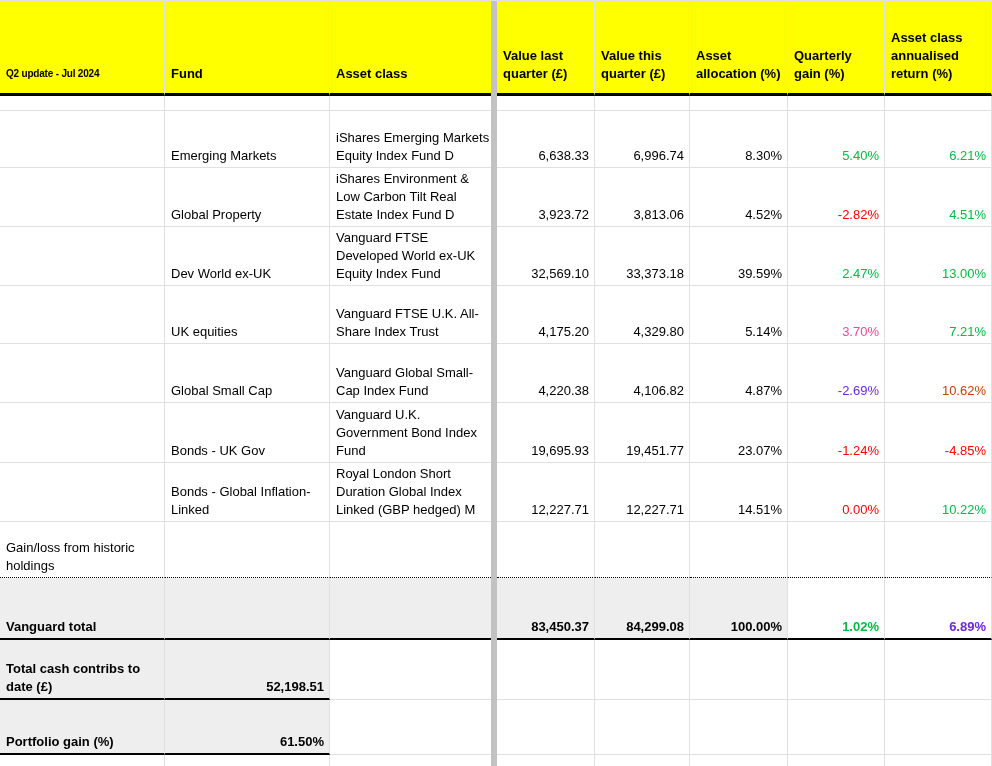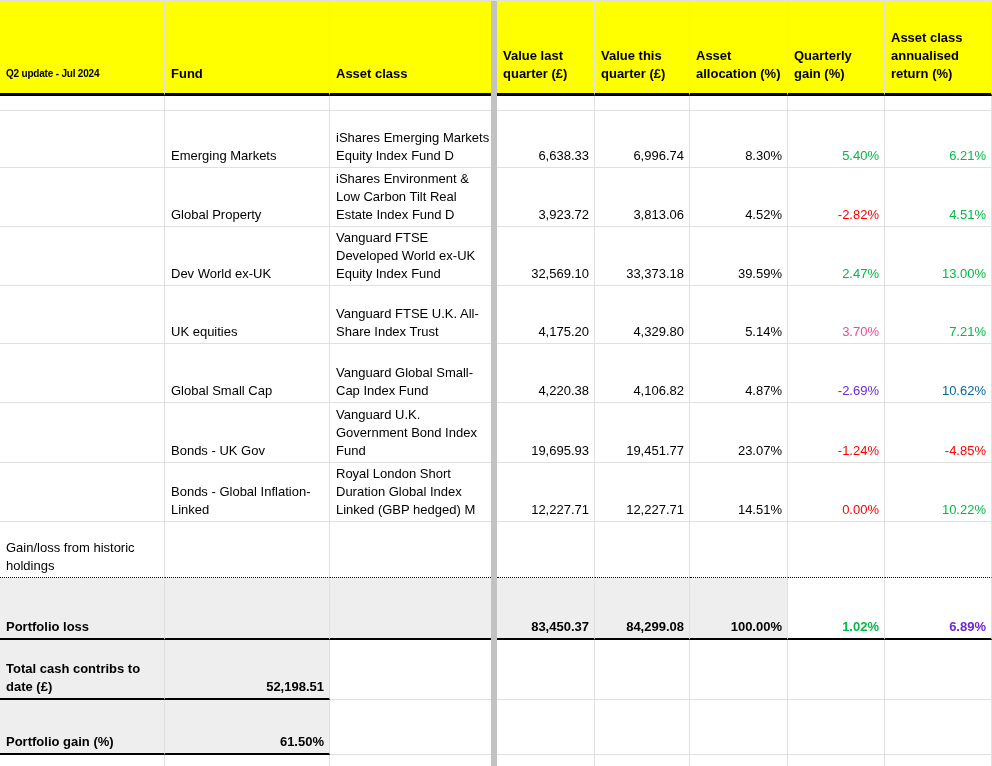--- a/index.html
+++ b/index.html
@@ -92,21 +92,21 @@
       <div class="cell num">5.14%</div>
       <div class="cell num" style="color: #ec4899;">3.70%</div>
       <div class="cell num" style="color: rgb(0, 187, 69);">7.21%</div>
       <div class="cell"></div>
       <div class="cell">Global Small Cap</div>
       <div class="cell">Vanguard Global Small-Cap Index Fund</div>
       <div class="cell num">4,220.38</div>
       <div class="cell num">4,106.82</div>
       <div class="cell num">4.87%</div>
       <div class="cell num" style="color: #6d28d9;">-2.69%</div>
-      <div class="cell num" style="color: #0369a1;">10.62%</div>
+      <div class="cell num" style="color: #c2410c;">10.62%</div>
       <div class="cell"></div>
       <div class="cell">Bonds - UK Gov</div>
       <div class="cell">Vanguard U.K. Government Bond Index Fund</div>
       <div class="cell num">19,695.93</div>
       <div class="cell num">19,451.77</div>
       <div class="cell num">23.07%</div>
       <div class="cell num" style="color: rgb(254, 0, 0);">-1.24%</div>
       <div class="cell num" style="color: rgb(254, 0, 0);">-4.85%</div>
       <div class="cell"></div>
       <div class="cell">Bonds - Global Inflation-Linked</div>
@@ -117,21 +117,21 @@
       <div class="cell num" style="color: rgb(254, 0, 0);">0.00%</div>
       <div class="cell num" style="color: rgb(0, 187, 69);">10.22%</div>
       <div class="cell dotted">Gain/loss from historic holdings</div>
       <div class="cell dotted"></div>
       <div class="cell dotted"></div>
       <div class="cell dotted"></div>
       <div class="cell dotted"></div>
       <div class="cell dotted"></div>
       <div class="cell dotted"></div>
       <div class="cell dotted"></div>
-      <div class="cell gray bold blackb">Portfolio loss</div>
+      <div class="cell gray bold blackb">Vanguard total</div>
       <div class="cell gray blackb"></div>
       <div class="cell gray blackb"></div>
       <div class="cell gray bold num blackb">83,450.37</div>
       <div class="cell gray bold num blackb">84,299.08</div>
       <div class="cell gray bold num blackb">100.00%</div>
       <div class="cell bold num blackb" style="color: rgb(0, 187, 69);">1.02%</div>
       <div class="cell bold num blackb" style="color: #6d28d9;">6.89%</div>
       <div class="cell gray bold blackb">Total cash contribs to date (£)</div>
       <div class="cell gray bold num blackb">52,198.51</div>
       <div class="cell"></div>

